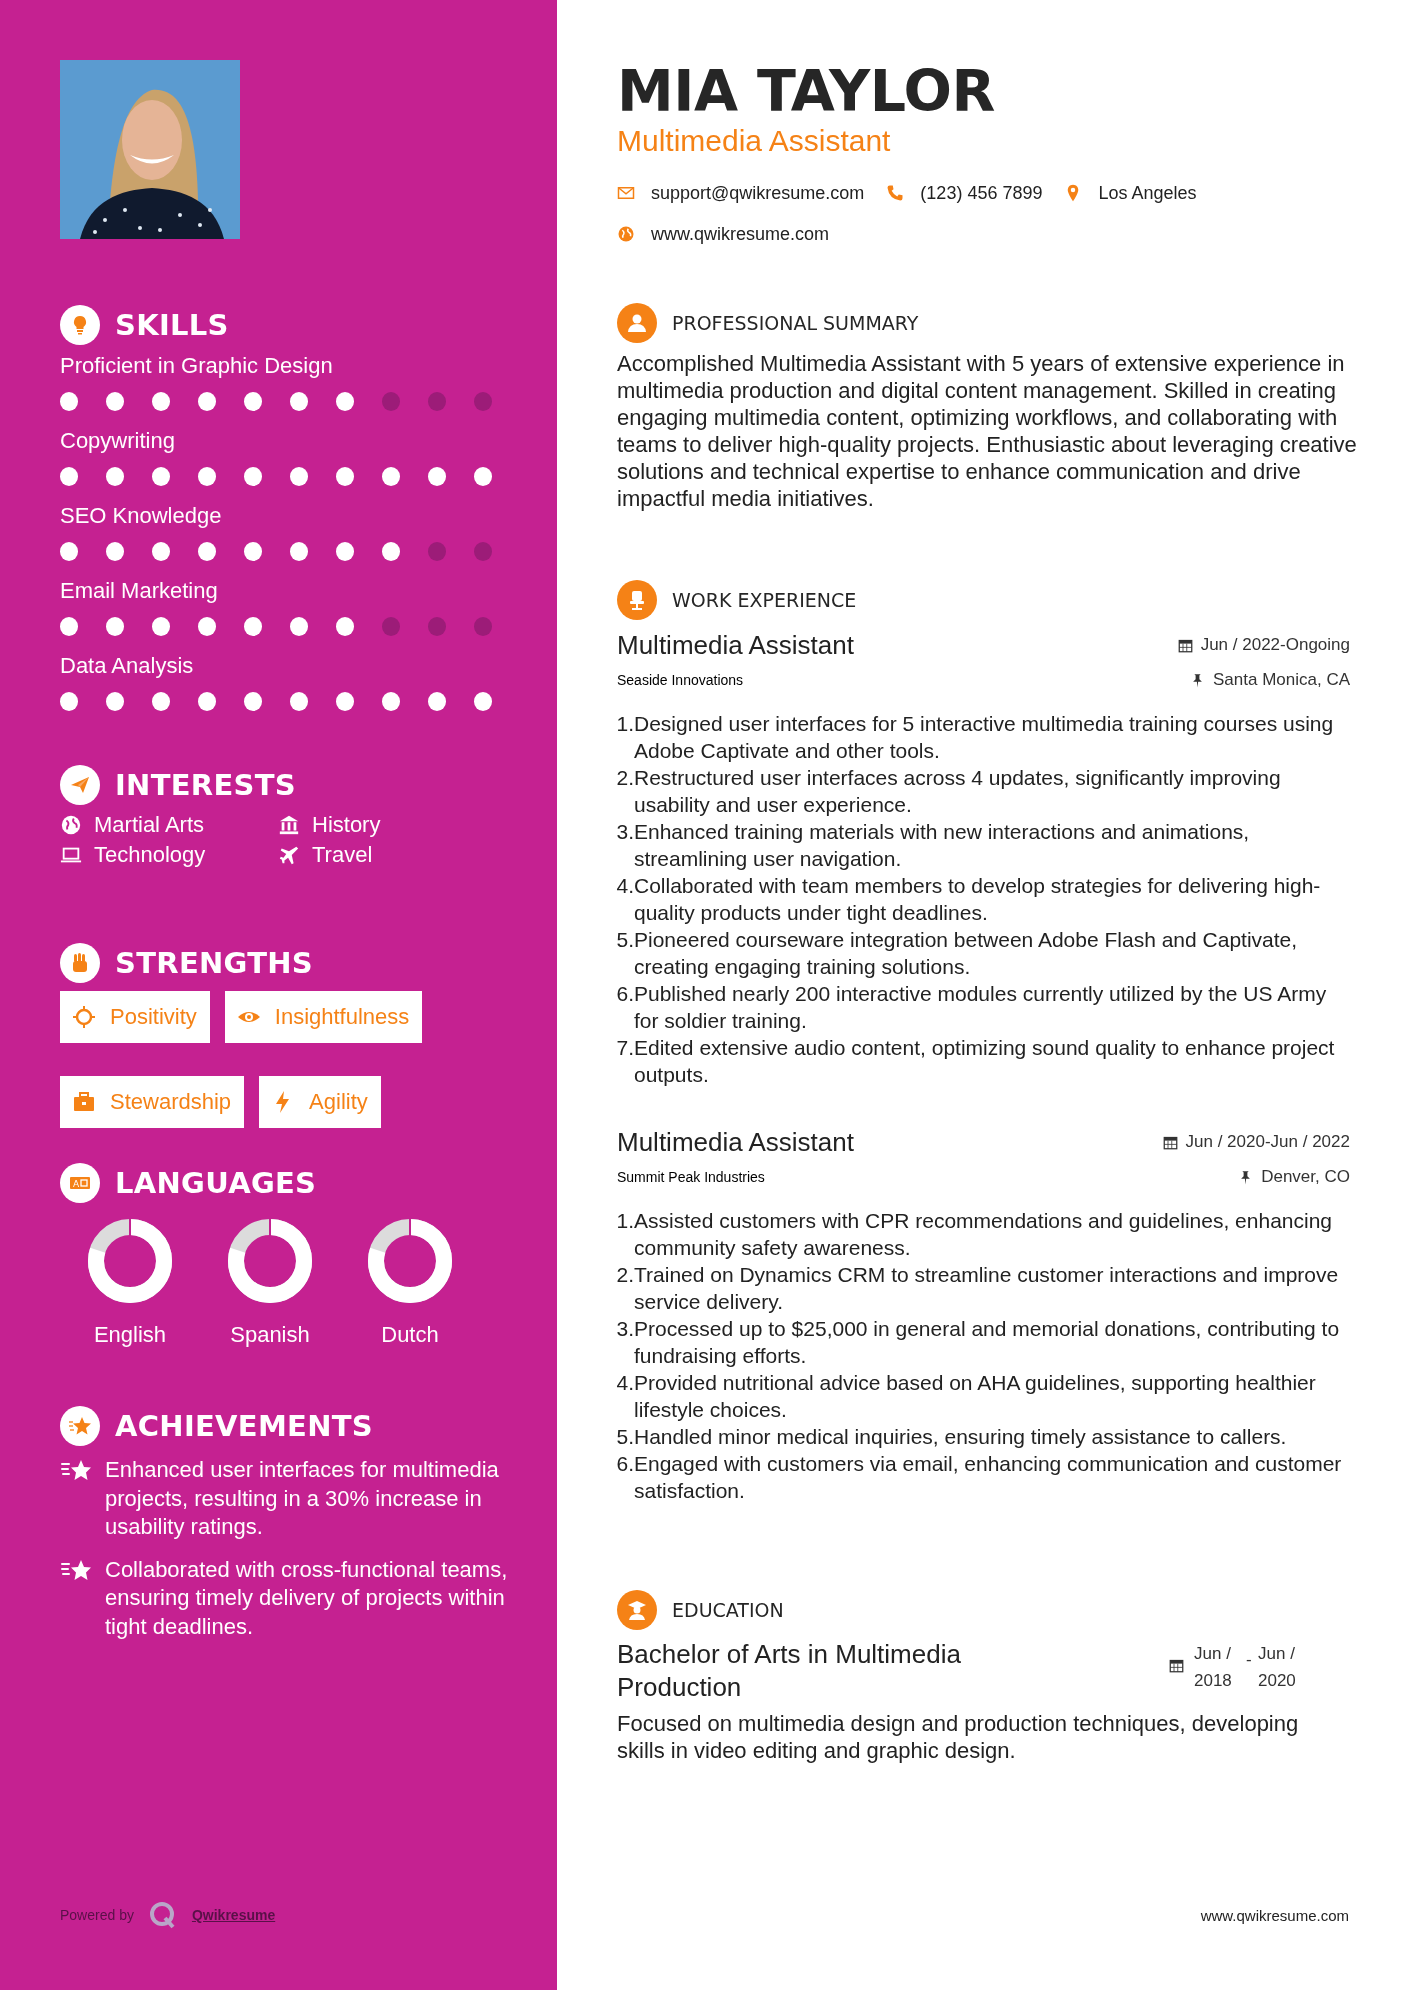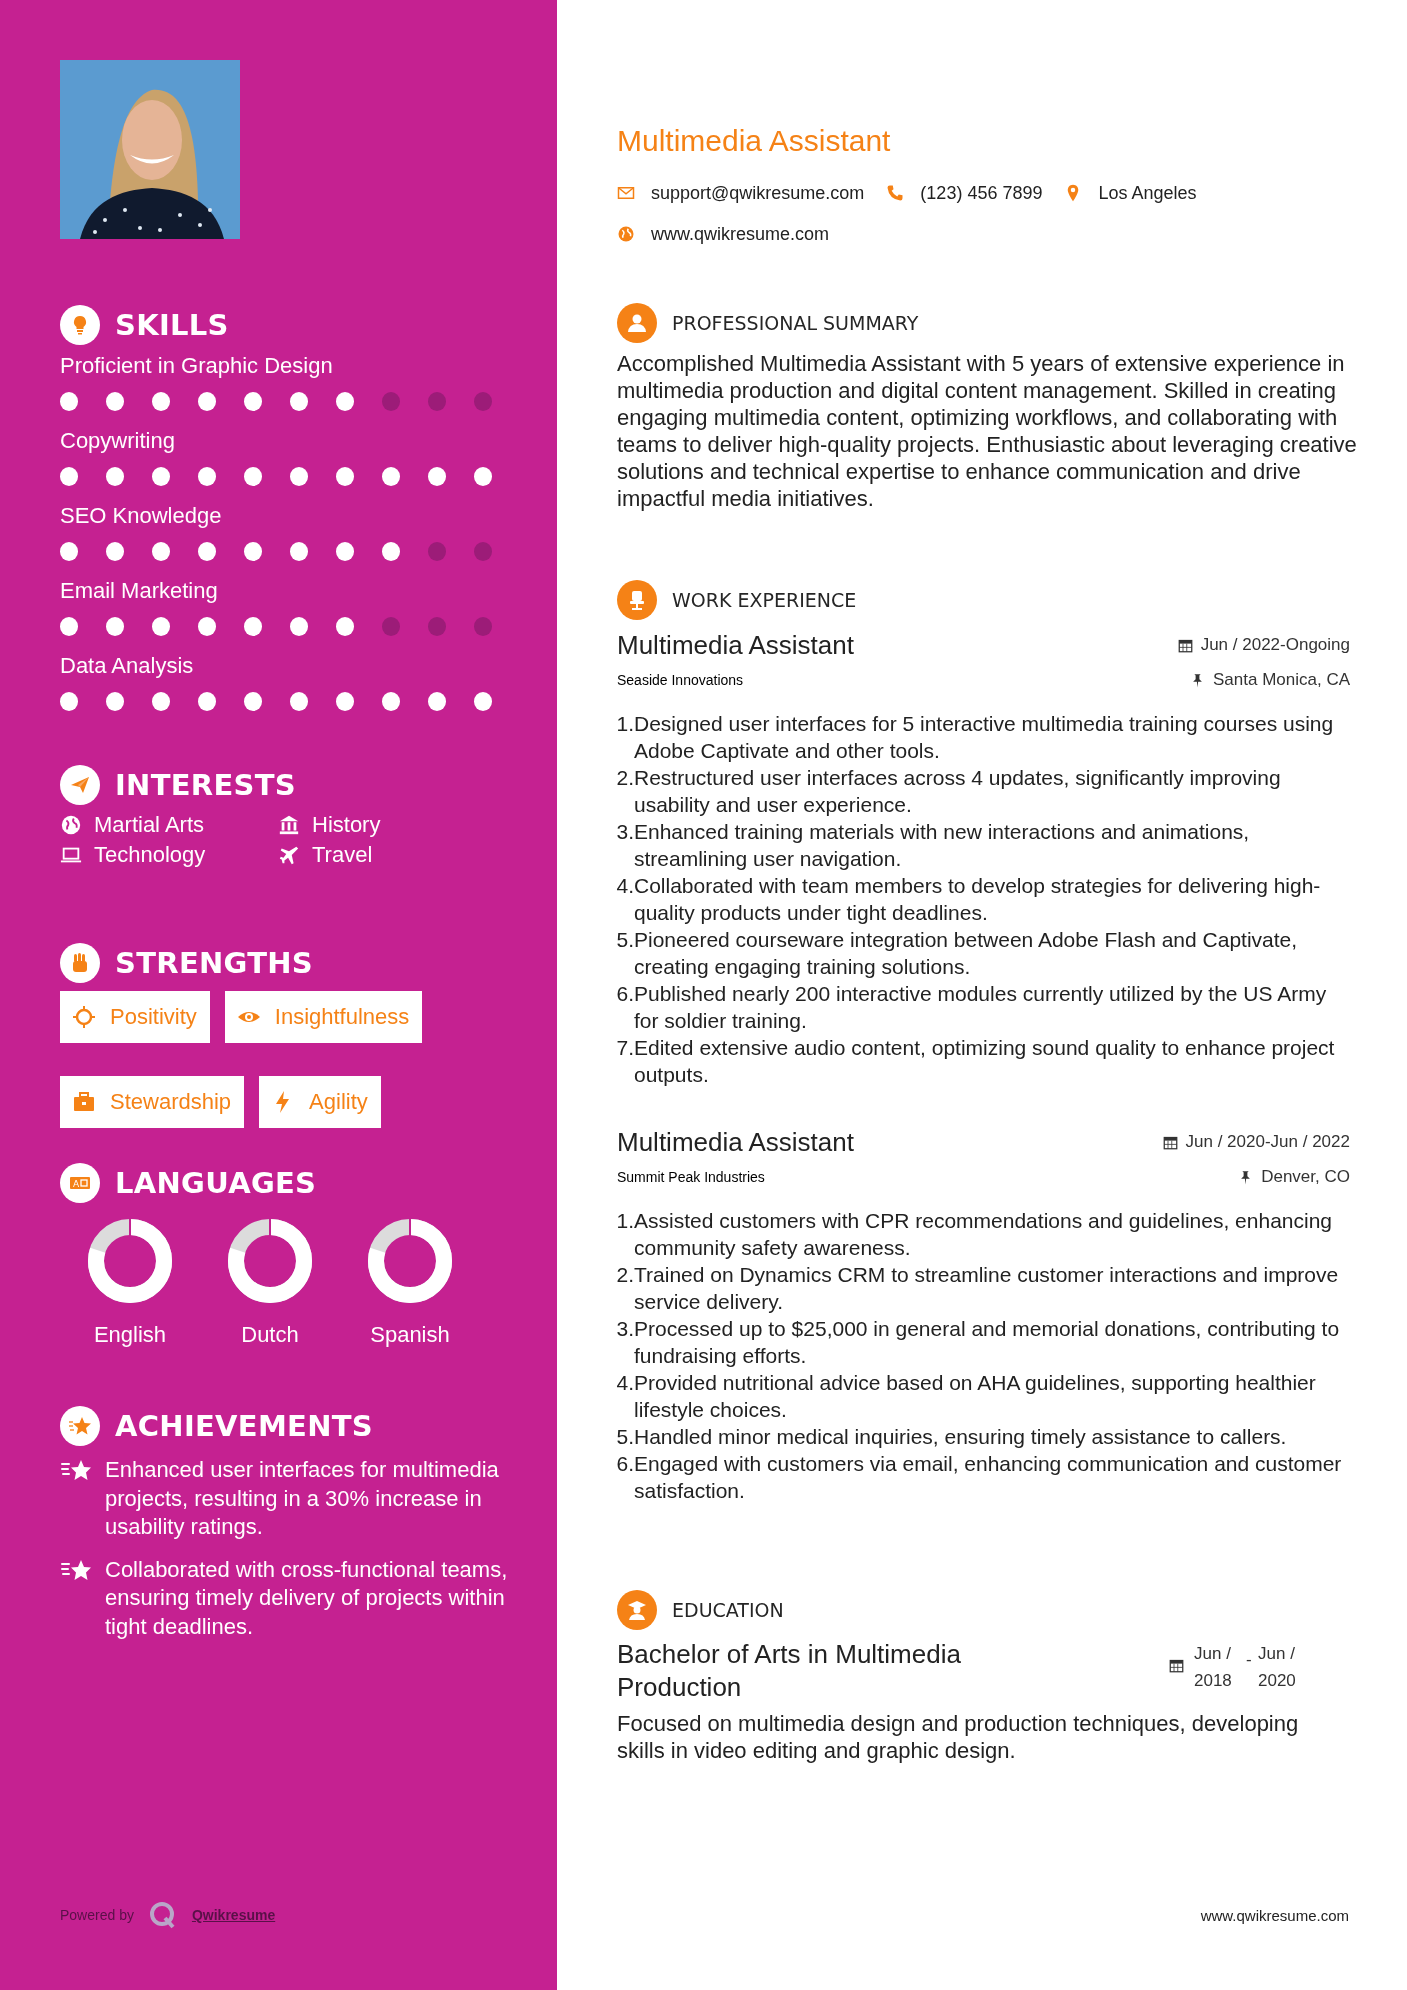--- a/index.html
+++ b/index.html
@@ -324,29 +324,29 @@
           <line x1="43" y1="1" x2="43" y2="18" stroke="#C52191" stroke-width="2"></line>
         </svg>
         <div class="lname">English</div>
       </div>
       <div class="lang">
         <svg viewBox="0 0 86 86">
           <circle cx="43" cy="43" r="34" fill="none" stroke="#dcdcdc" stroke-width="16"></circle>
           <circle cx="43" cy="43" r="34" fill="none" stroke="#ffffff" stroke-width="16" stroke-dasharray="170.90264035528477 42.72566008882117" transform="rotate(-90 43 43)"></circle>
           <line x1="43" y1="1" x2="43" y2="18" stroke="#C52191" stroke-width="2"></line>
         </svg>
-        <div class="lname">Dutch</div>
+        <div class="lname">Spanish</div>
       </div>
       <div class="lang">
         <svg viewBox="0 0 86 86">
           <circle cx="43" cy="43" r="34" fill="none" stroke="#dcdcdc" stroke-width="16"></circle>
           <circle cx="43" cy="43" r="34" fill="none" stroke="#ffffff" stroke-width="16" stroke-dasharray="170.90264035528477 42.72566008882117" transform="rotate(-90 43 43)"></circle>
           <line x1="43" y1="1" x2="43" y2="18" stroke="#C52191" stroke-width="2"></line>
         </svg>
-        <div class="lname">Spanish</div>
+        <div class="lname">Dutch</div>
       </div>
     </div>
 
   <div class="s-head" style="top:1406px">
     <div class="circ">
       <svg viewBox="0 0 24 24">
           <path d="M14 3 L16.5 9 L23 9.5 L18 14 L19.5 20.5 L14 17 L8.5 20.5 L10 14 L5 9.5 L11.5 9 Z" fill="#F58216"></path>
           <g stroke="#F58216" stroke-width="1.3">
             <line x1="1" y1="8" x2="5" y2="8"></line>
             <line x1="1" y1="12" x2="5" y2="12"></line>
@@ -386,20 +386,21 @@
     <span>Powered by</span>
     <svg class="q" viewBox="0 0 30 30">
         <circle cx="14" cy="14" r="10" fill="none" stroke="#b9a6c8" stroke-width="4"></circle>
         <line x1="17" y1="18" x2="25" y2="27" stroke="#b9a6c8" stroke-width="4"></line>
       </svg>
     <a class="brand">Qwikresume</a>
   </div>
 </aside>
 
 <main class="main">
+  <h1 class="name">MIA TAYLOR</h1>
   <div class="title">Multimedia Assistant</div>
 
   <div class="contacts">
     <div class="crow">
       <div class="citem">
         <svg viewBox="0 0 24 24">
             <rect x="2" y="5" width="20" height="14" fill="none" stroke="#F58216" stroke-width="2"></rect>
             <path d="M2 5 L12 13 L22 5" fill="none" stroke="#F58216" stroke-width="2"></path>
           </svg>
         <span>support@qwikresume.com</span>

